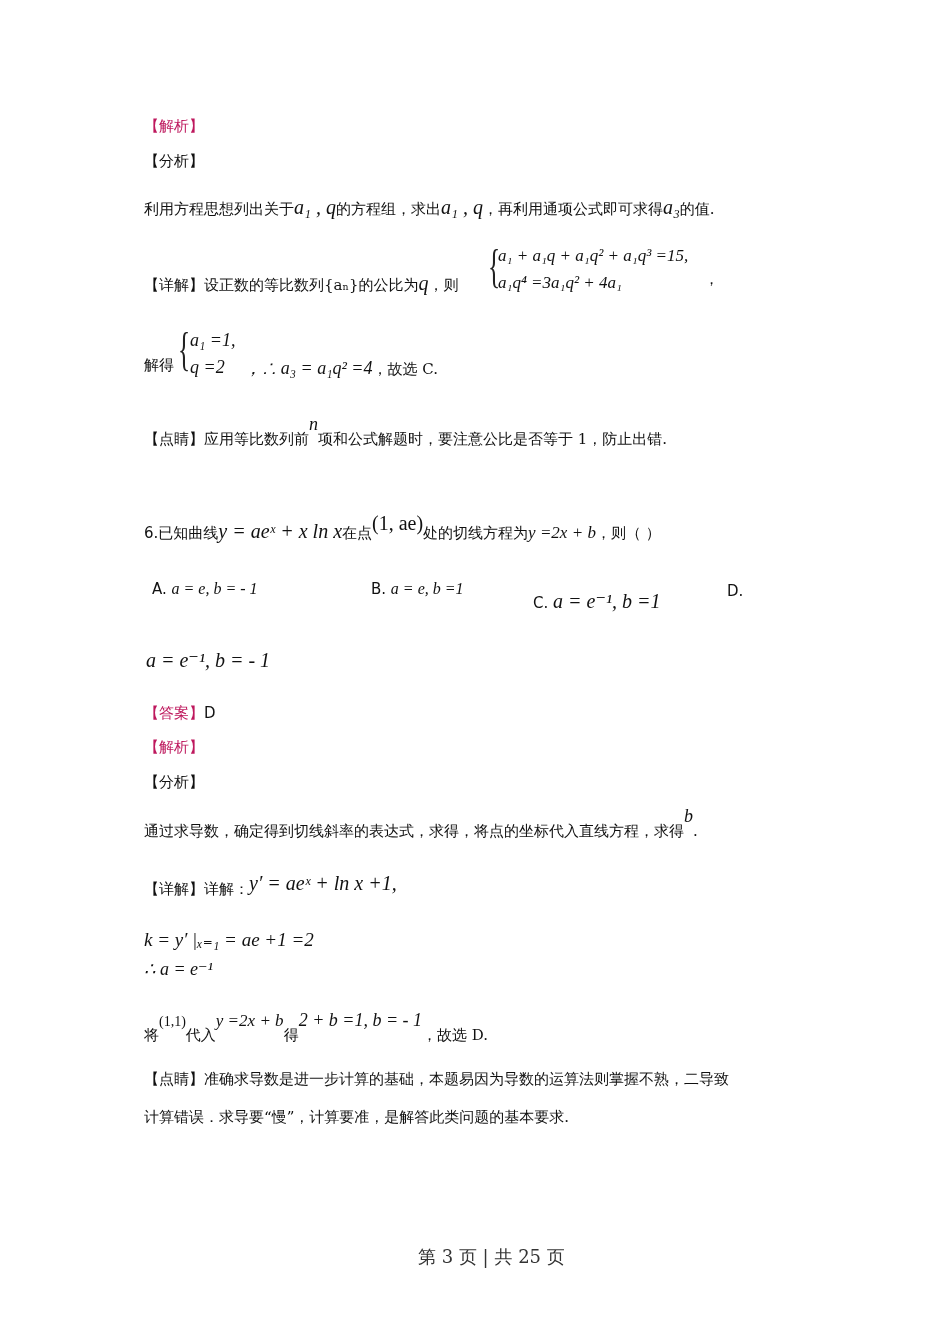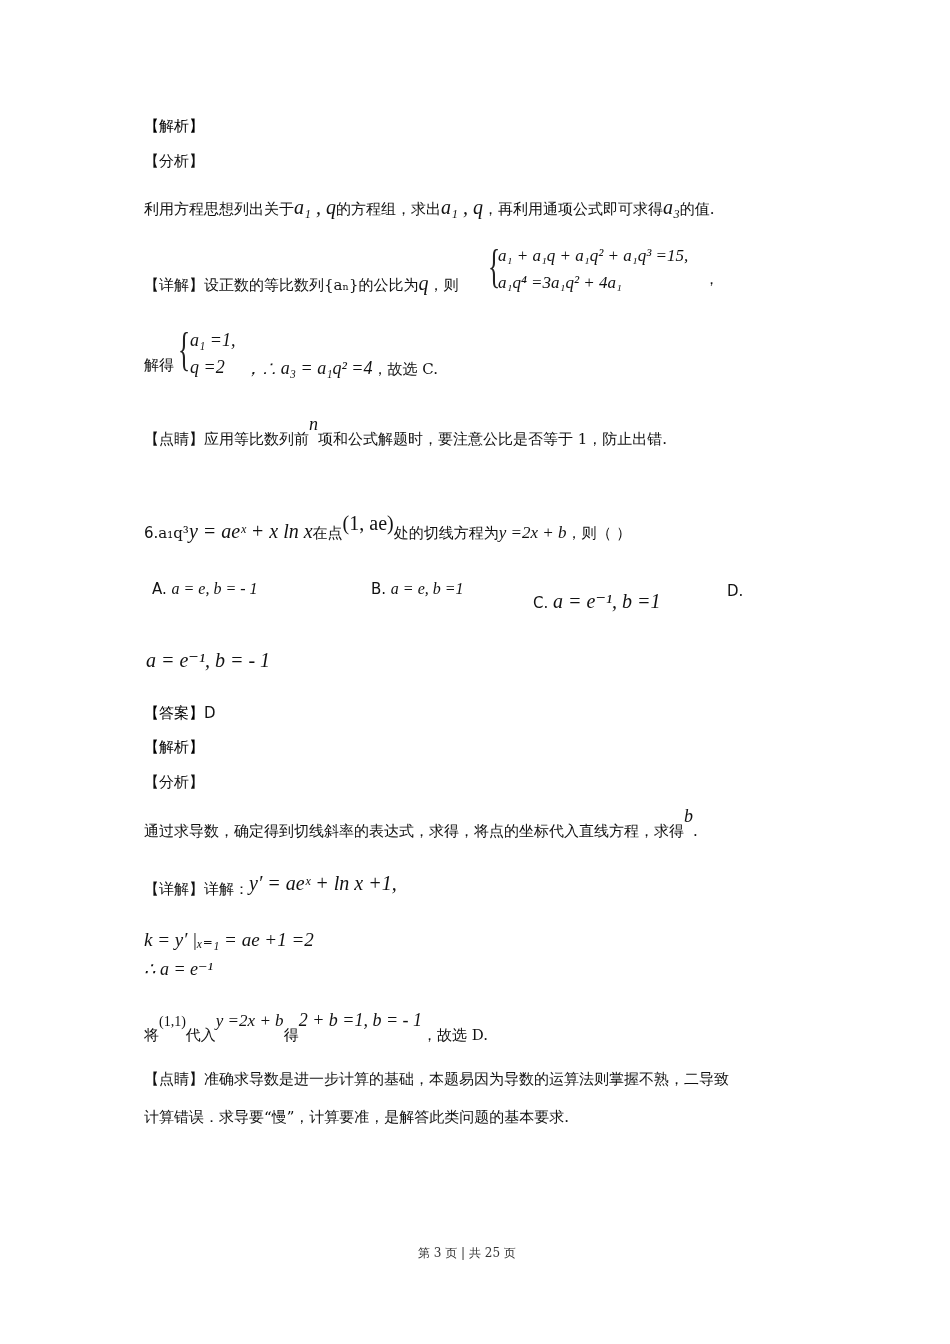--- a/index.html
+++ b/index.html
@@ -1,24 +1,24 @@
 <!DOCTYPE html>
 <html><head>
 <meta charset="utf-8">
 <style>
   html, body { margin: 0; padding: 0; background: #ffffff; }
   body { width: 950px; height: 1344px; position: relative; overflow: hidden;
          font-family: "DejaVu Serif", "Liberation Serif", serif; color: #111; font-size: 15px; }
   .abs { position: absolute; white-space: nowrap; }
-  .blue { color: #000000; }
+  .blue { color: #be185d; }
   .math { font-family: "Liberation Serif", "DejaVu Serif", serif; font-style: italic; }
   .mathup { font-family: "Liberation Serif", "DejaVu Serif", serif; }
   .sans { font-family: "DejaVu Sans", "Liberation Sans", sans-serif; }
   .brace { font-family: "Liberation Serif", serif; font-size: 46px; line-height: 46px; font-weight: 100; color: #222; transform: scaleX(0.55); transform-origin: left; }
-  .footer { color: #333; font-size: 12px; }
+  .footer { color: #333; font-size: 18px; }
 </style>
 </head>
 <body>
 
 <div class="abs blue" style="left:144px;top:117px;">【解析】</div>
 <div class="abs" style="left:144px;top:152px;">【分析】</div>
 
 <div class="abs" style="left:144px;top:196px;">
   <span>利用方程思想列出关于</span><span class="math" style="font-size:20px;">a₁ , q</span><span>的方程组，求出</span><span class="math" style="font-size:20px;">a₁ , q</span><span>，再利用通项公式即可求得</span><span class="math" style="font-size:20px;">a₃</span><span>的值.</span>
 </div>
@@ -37,21 +37,21 @@
 <div class="abs math" style="left:190px;top:357px;font-size:18px;">q =2</div>
 <div class="abs" style="left:244px;top:356px;">
   <span class="math" style="font-size:18px;text-align:right;">，∴ a₃ = a₁q² =4</span><span>，故选 C.</span>
 </div>
 
 <div class="abs" style="left:144px;top:428px;">
   <span>【点睛】</span><span>应用等比数列前</span><span class="math" style="font-size:18px;position:relative;top:-14px;">n</span><span>项和公式解题时，要注意公比是否等于 1，防止出错.</span>
 </div>
 
 <div class="abs" style="left:144px;top:520px;">
-  <span class="sans">6.</span><span>a₁q³</span><span class="math" style="font-size:20px;">y = aeˣ + x ln x</span><span>在点</span><span class="mathup" style="font-size:20px;position:relative;top:-8px;">(1, ae)</span><span>处的切线方程为</span><span class="math" style="font-size:17px;">y =2x + b</span><span>，则（    ）</span>
+  <span class="sans">6.</span><span>已知曲线</span><span class="math" style="font-size:20px;">y = aeˣ + x ln x</span><span>在点</span><span class="mathup" style="font-size:20px;position:relative;top:-8px;">(1, ae)</span><span>处的切线方程为</span><span class="math" style="font-size:17px;">y =2x + b</span><span>，则（    ）</span>
 </div>
 
 <div class="abs" style="left:152px;top:580px;">
   <span class="sans">A.</span> <span class="math" style="font-size:16px;">a = e, b = - 1</span>
 </div>
 <div class="abs" style="left:339px;top:580px;margin-left:32px;">
   <span class="sans">B.</span> <span class="math" style="font-size:16px;">a = e, b =1</span>
 </div>
 <div class="abs" style="left:533px;top:574px;margin-top:15px;">
   <span class="sans">C.</span> <span class="math" style="font-size:20px;">a = e⁻¹, b =1</span>

